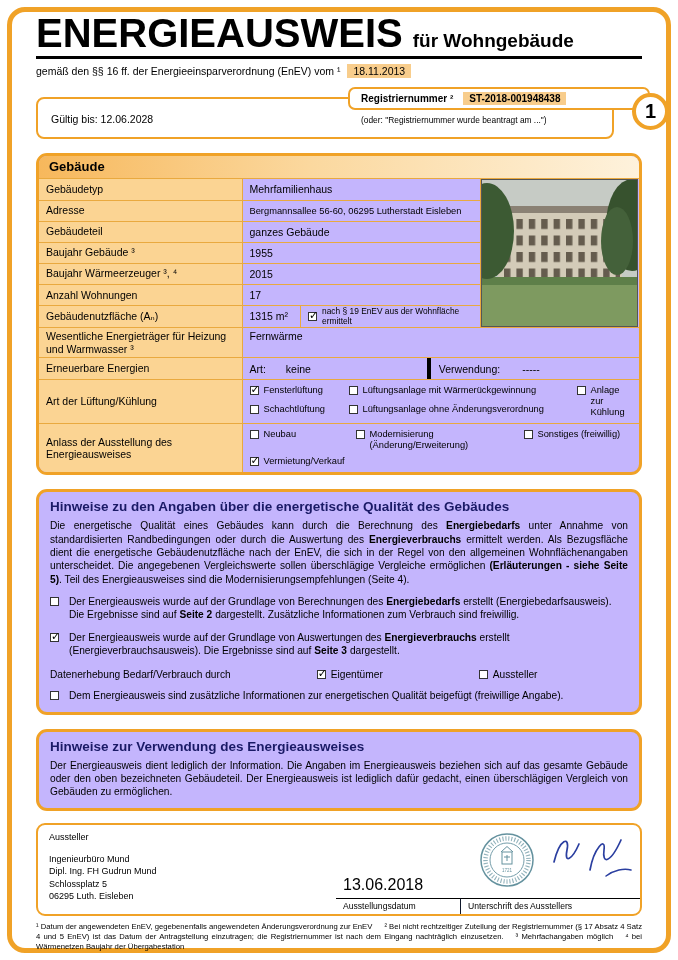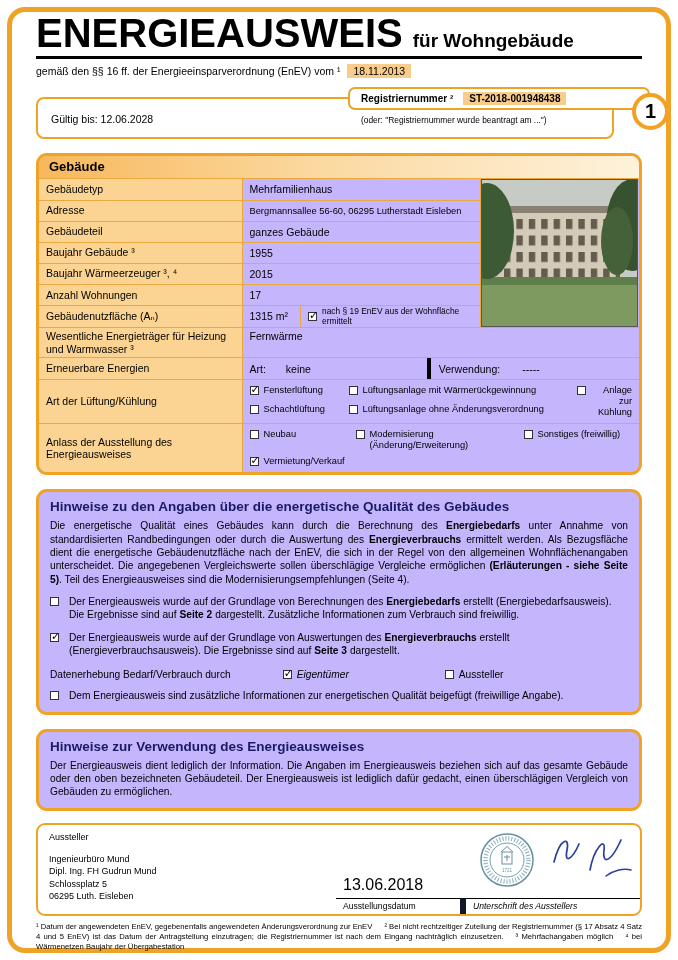--- a/index.html
+++ b/index.html
@@ -47,45 +47,45 @@
   .nopad { padding:0 !important; }
 
   .area-flex { display:flex; align-items:stretch; min-height:21px; }
   .area-val { width:62px; border-right:1px solid #E9A93F; display:flex; align-items:center; padding-left:7px; }
   .note { display:flex; align-items:center; gap:5px; font-size:8.4px; padding-left:7px; }
 
   .renew-flex { display:flex; align-items:stretch; min-height:21px; }
   .renew-left { width:46.5%; display:flex; align-items:center; gap:20px; padding-left:7px; }
   .renew-right { flex:1; border-left:4px solid #000000; display:flex; align-items:center; gap:22px; padding-left:8px; }
 
-  .vent-grid { display:grid; grid-template-columns:99px 228px 1fr; row-gap:5px; font-size:9.3px; padding:3px 0 4px;text-align:right; }
+  .vent-grid { display:grid; grid-template-columns:99px 228px 1fr; row-gap:5px; font-size:9.3px; padding:3px 0 4px; }
   .occ-grid  { display:grid; grid-template-columns:106px 168px 1fr; row-gap:5px; font-size:9.3px; padding:3px 0 4px; }
   .opt { display:flex; gap:5px; align-items:flex-start; line-height:1.15; }
   .cb { flex:0 0 auto; width:9px; height:9px; border:1px solid #333; background:#fff; position:relative; margin-top:1px; }
   .cb.checked::after { content:"✓"; position:absolute; left:0; top:-4px; font-size:11px; font-weight:bold; color:#000; }
 
   .navy-title { color:var(--heading-navy,#1A1A66); font-size:13.5px; font-weight:bold; margin-bottom:5px; }
   .body-text { font-size:10.2px; line-height:1.31; text-align:justify; }
   .q-item { display:flex; gap:10px; margin-top:9px; }
   .q-item .cb { margin-top:2px; }
   .q-text { flex:1; font-size:10.2px; line-height:1.31; }
   .survey-row { display:flex; align-items:center; margin-top:11px; font-size:10.2px; }
   .survey-row .opt { align-items:center; }
-  .survey-row .s1 { margin-left:52px;font-style:italic; }
+  .survey-row .s1 { margin-left:86px; }
   .survey-row .s2 { margin-left:96px; }
 
   .issuer-box { margin-top:12px; border:2px solid var(--accent-orange,#F0A227); border-radius:9px; height:93px;
     display:flex; overflow:hidden; font-size:9px; }
   .iss-left { flex:0 0 298px; padding:7px 11px; }
   .iss-left .who { margin-top:11px; line-height:1.4; }
   .iss-mid { flex:0 0 124px; display:flex; flex-direction:column; justify-content:flex-end; }
   .iss-date { font-size:16px; padding:0 6px 4px 7px; }
   .strip { border-top:1px solid #000; font-size:8.6px; padding:2px 7px 3px; }
   .iss-right { flex:1; position:relative; display:flex; flex-direction:column; justify-content:flex-end; }
-  .iss-right .strip { border-left:6px solid #0f172a;font-style:italic; }
+  .iss-right .strip { border-left:1px solid #0f172a; }
   .sig-wrap { position:absolute; top:3px; right:4px; width:168px; height:66px; }
   .stamp { position:absolute; left:10px; top:3px; opacity:0.85; }
   .signature { position:absolute; right:0; top:0; }
 
   .footnotes { margin-top:6px; font-size:7.7px; line-height:1.32; text-align:justify; }
   .footnotes span { margin-right:12px; }
   b { font-weight:bold; }
 </style>
 </head>
 <body>

